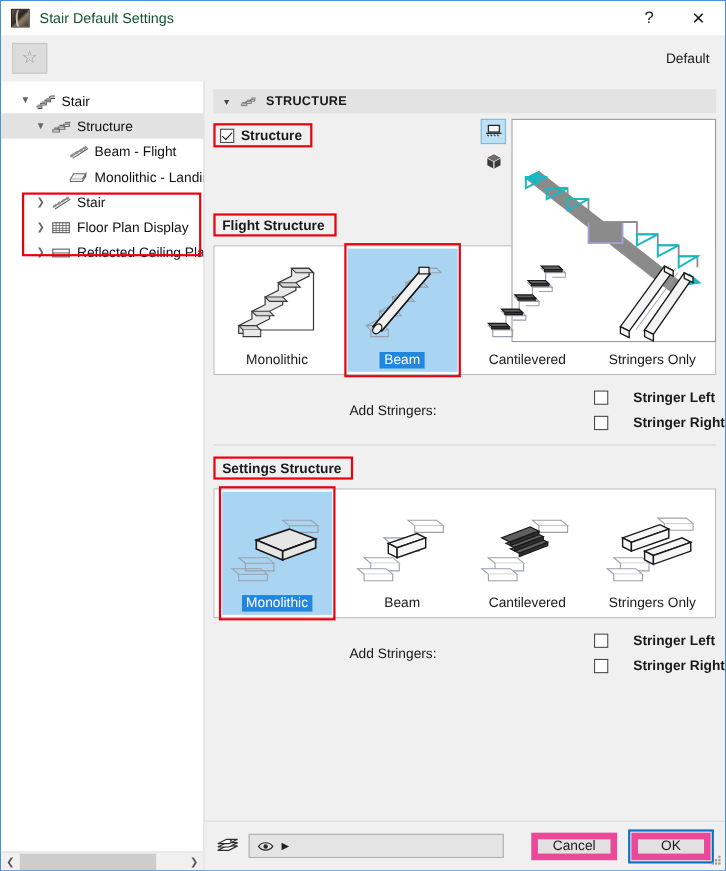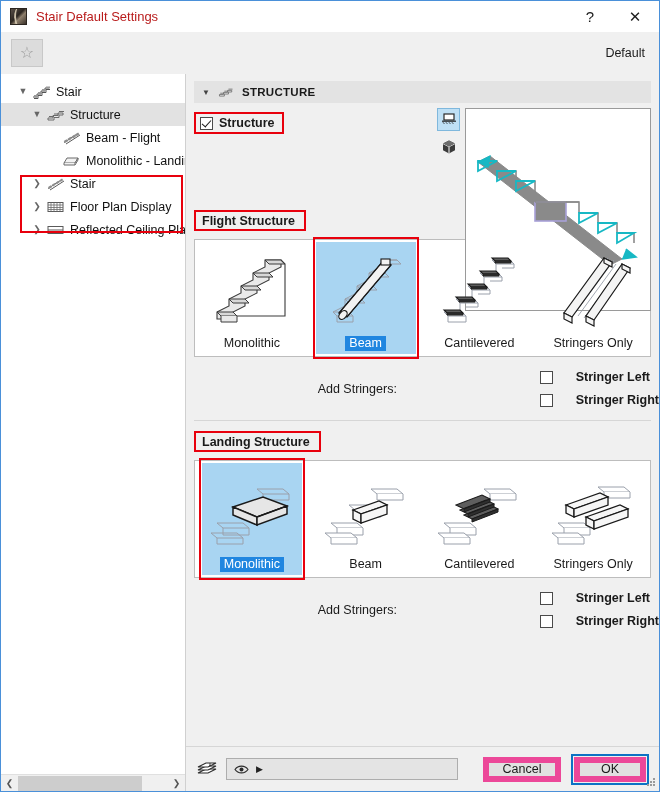--- a/index.html
+++ b/index.html
@@ -30,21 +30,21 @@
     border: 1px solid #2b2520;
     position: relative; overflow: hidden; flex: 0 0 auto;
   }
   #app-icon::after {
     content: ""; position: absolute; left: 3px; top: -3px;
     width: 11px; height: 22px;
     border-left: 2px solid #cbbfa8;
     border-radius: 60% 0 0 40%;
     transform: rotate(-8deg);
   }
-  #title-text { font-size: 13px; color: #b91c1c; }
+  #title-text { font-size: 13px; color: #14532d; }
   .titlebar-spacer { flex: 1 1 auto; }
   .tb-btn {
     width: 44px; height: 30px;
     display: flex; align-items: center; justify-content: center;
     font-size: 15px; color: #1a1a1a; cursor: default;
   }
   .tb-btn.close { width: 46px; margin-right: 1px; }
   
   #subheader {
     height: 42px; background: #f0f0f0;
@@ -432,21 +432,21 @@
                 <path d="M113,104 L132,104 L113,114 Z"></path>
                 <path d="M132,114 L151,114 L132,124 Z"></path>
                 <path d="M151,124 L168,124 L151,134 Z"></path>
               </g>
               <path d="M156,150 L170,148 L160,140" fill="#17b8c4" stroke="#17b8c4" stroke-width="1.6"></path>
               <path d="M12,53 L24,47 L22,58 Z" fill="#17b8c4" stroke="#17b8c4" stroke-width="1.2"></path>
             </svg>
           </div>
         </div>
 
-        <div class="sec-title-wrap" style="margin-top:76px;">
+        <div class="sec-title-wrap" style="margin-top:60px;">
           <div class="sec-title">Flight Structure</div>
         </div>
 
         <div class="opt-strip">
 
           <div class="opt-cell">
             <div class="opt-inner">
               <div class="opt-art">
                 <svg width="90" height="74" viewBox="0 0 90 74">
                   <g stroke="#3a3a3a" stroke-width="1.1" fill="#e9e9e9">
@@ -568,21 +568,21 @@
             <label class="stringer-opt">
               <span class="chk"></span>
               <span>Stringer Right</span>
             </label>
           </div>
         </div>
 
         <div class="divider"></div>
 
         <div class="sec-title-wrap" style="margin-top:10px;">
-          <div class="sec-title">Landing Structure</div>
+          <div class="sec-title">Settings Structure</div>
         </div>
 
         <div class="opt-strip">
 
           <div class="opt-cell">
             <div class="opt-redbox"></div>
             <div class="opt-inner sel">
               <div class="opt-art">
                 <svg width="90" height="74" viewBox="0 0 90 74">
                   <g stroke="#9aa0ab" stroke-width="1" fill="none">

